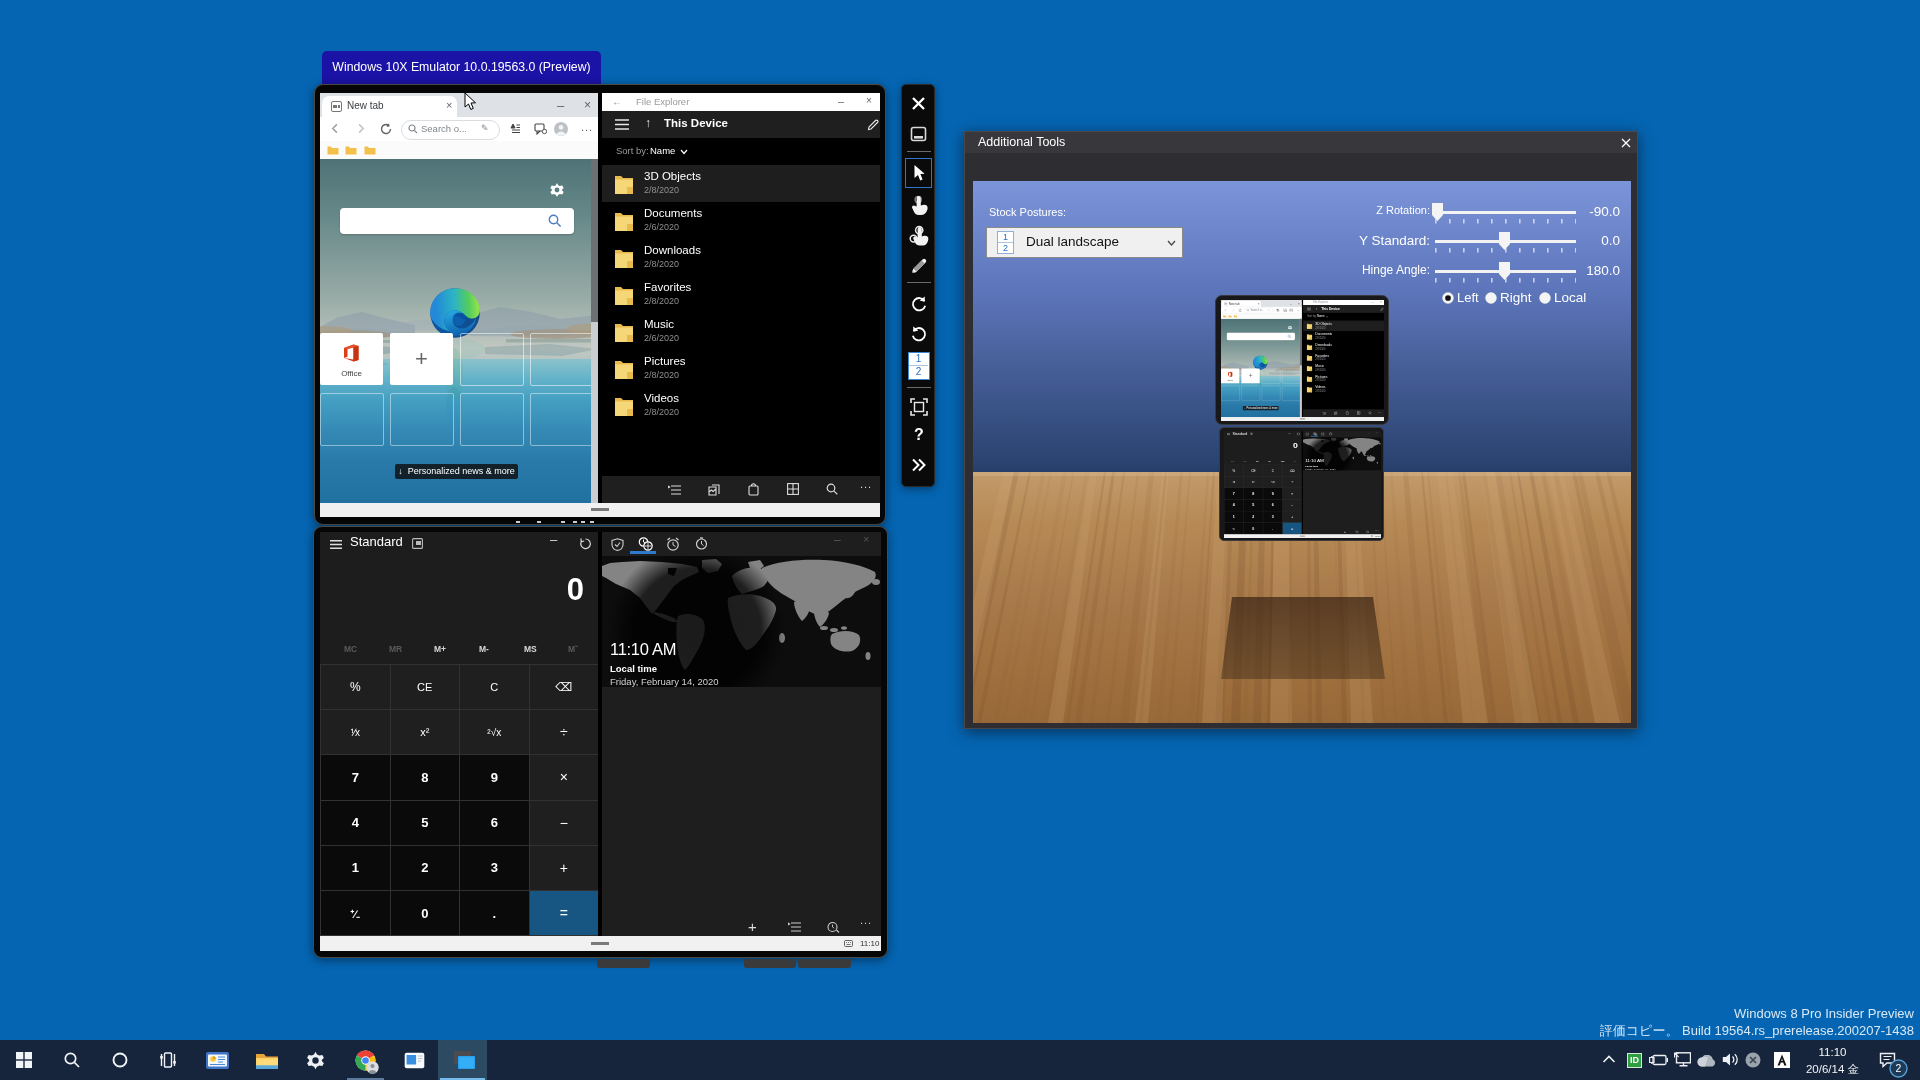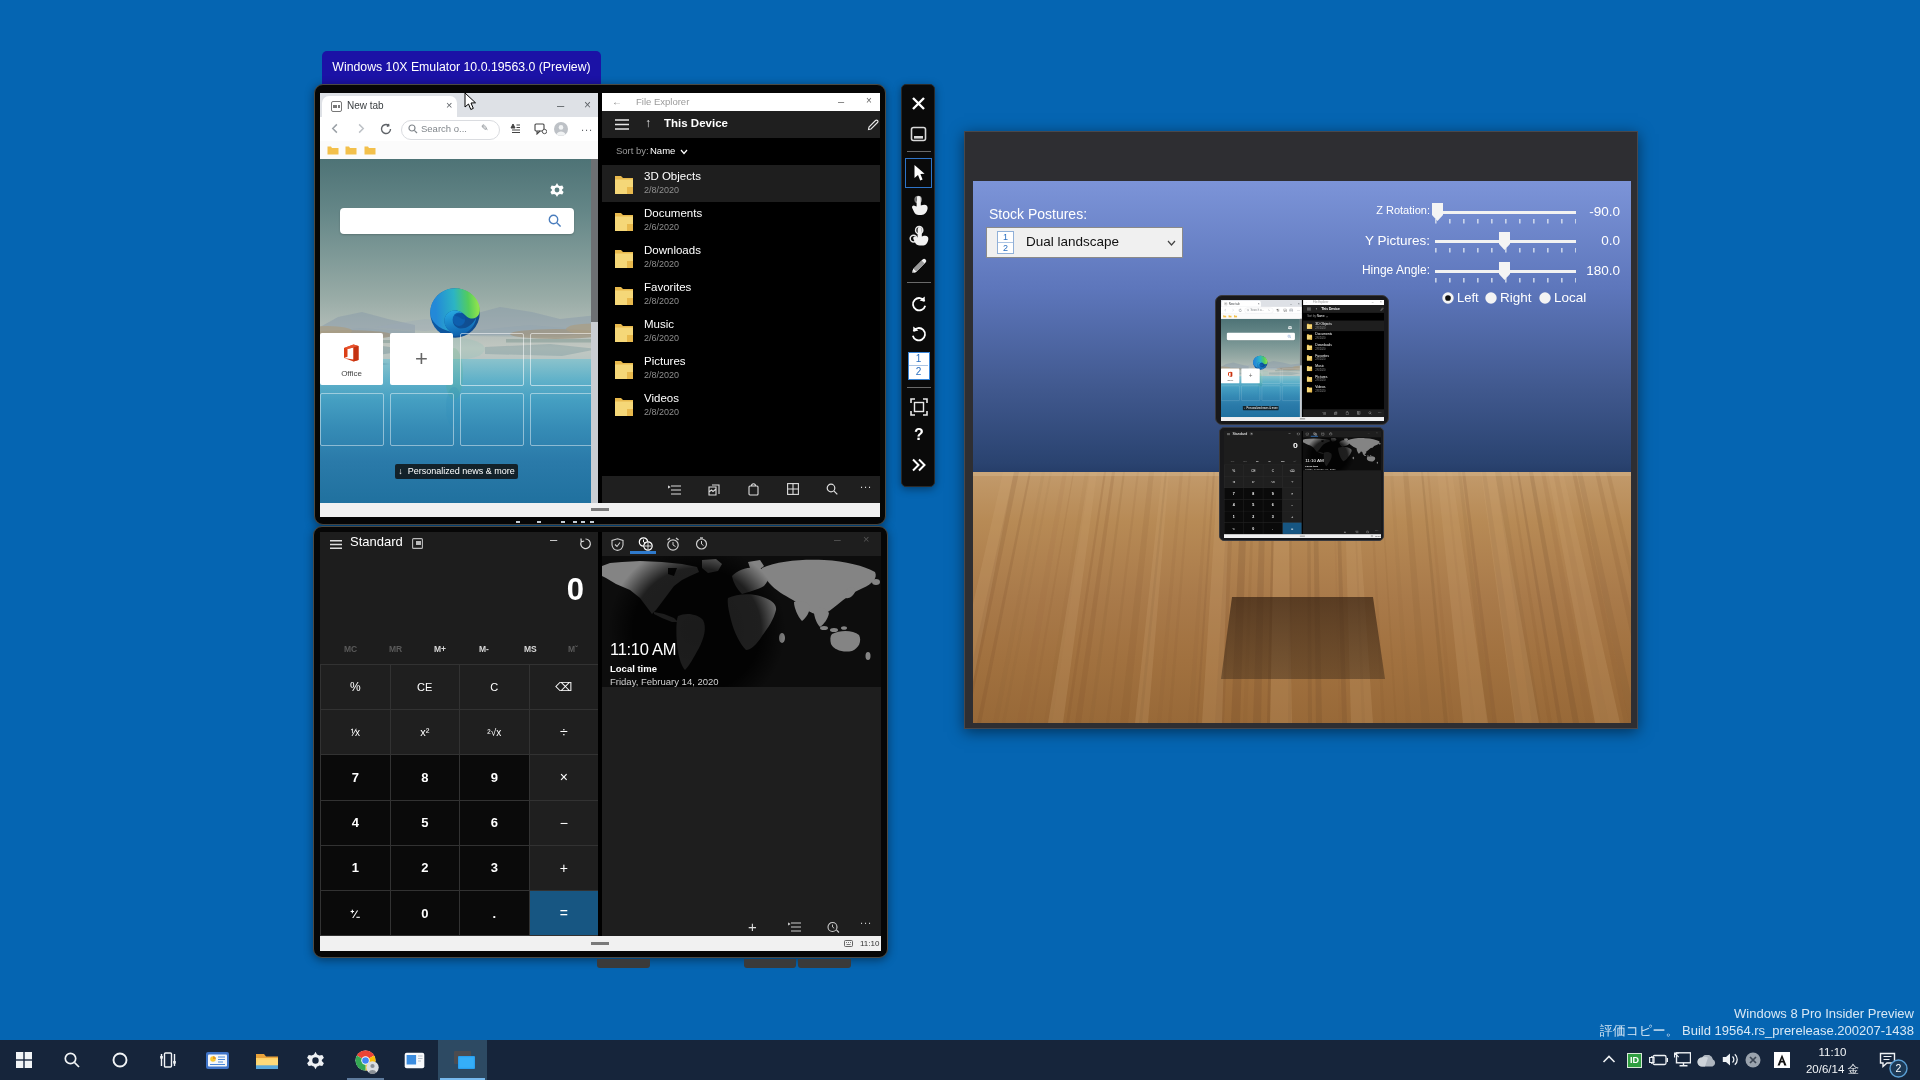--- a/index.html
+++ b/index.html
@@ -461,20 +461,26 @@
       <path d="M1,5 V1 H5 M13,1 H17 V5 M17,13 V17 H13 M5,17 H1 V13" fill="none" stroke="#e8e8e8" stroke-width="1.6"></path>
       <rect x="4.5" y="4.5" width="9" height="9" fill="none" stroke="#e8e8e8" stroke-width="1.4"></rect>
     </svg>
  <div class="abs" style="left:0;top:341px;width:34px;text-align:center;font-size:16px;font-weight:bold;color:#fff;">?</div>
  <svg class="abs" style="left:9px;top:373px" width="16" height="14" viewBox="0 0 16 14">
       <path d="M2,1.5 L7.5,7 L2,12.5 M8,1.5 L13.5,7 L8,12.5" fill="none" stroke="#fff" stroke-width="2"></path>
     </svg>
 </div>
 
 <div class="abs" style="left:964px;top:131px;width:674px;height:598px;background:#2e2e32;border:1px solid #48484c;box-sizing:border-box;box-shadow:0 3px 14px rgba(0,0,0,0.5);">
+ <div class="abs" style="left:0;top:0;width:672px;height:21px;background:#38383c;">
+   <div class="abs" style="left:13px;top:3px;font-size:12.5px;color:#fff;">Additional Tools</div>
+   <svg class="abs" style="left:656px;top:6px" width="10" height="10" viewBox="0 0 10 10">
+        <path d="M1,1 L9,9 M9,1 L1,9" stroke="#fff" stroke-width="1.3"></path>
+      </svg>
+ </div>
  <div class="abs" style="left:8px;top:49px;width:658px;height:542px;overflow:hidden;background:linear-gradient(180deg,#7c94d8 0%,#5d76bb 20%,#41598f 38%,#2a4370 52%,#253d68 54%);">
    <div class="abs" style="left:0;top:291px;width:658px;height:251px;background:linear-gradient(180deg,#c29a6b 0%,#b78a55 20%,#a97a4a 50%,#a1713f 75%,#986938 100%);"></div>
    <svg class="abs" style="left:0;top:0" width="658" height="542" viewBox="0 0 658 542">
      <path d="M41,291 L-14,542 L-6,542 L46,291 Z" fill="#6b4226" opacity="0.14"></path>
         <path d="M56,291 L4,542 L8,542 L58,291 Z" fill="#6b4226" opacity="0.14"></path>
         <path d="M69,291 L20,542 L25,542 L72,291 Z" fill="#7a4e2c" opacity="0.06"></path>
         <path d="M77,291 L29,542 L32,542 L79,291 Z" fill="#7a4e2c" opacity="0.06"></path>
         <path d="M90,291 L44,542 L52,542 L94,291 Z" fill="#8a5c34" opacity="0.07"></path>
         <path d="M100,291 L56,542 L59,542 L101,291 Z" fill="#8a5c34" opacity="0.15"></path>
         <path d="M112,291 L71,542 L79,542 L117,291 Z" fill="#7a4e2c" opacity="0.05"></path>
@@ -923,21 +929,21 @@
    <svg class="abs" style="left:524px;top:3px" width="9" height="9" viewBox="0 0 9 9">
                   <rect x="0.5" y="1.5" width="8" height="6" rx="1" fill="none" stroke="#555" stroke-width="0.9"></rect>
                   <path d="M2,3.5 H3 M4,3.5 H5 M6,3.5 H7 M2.5,5.5 H6.5" stroke="#555" stroke-width="0.8"></path>
                 </svg>
    <div class="abs" style="left:540px;top:3px;font-size:8px;color:#333;">11:10</div>
  </div>
 </div>
           </div>
      </div>
    </div>
-   <div class="abs" style="left:16px;top:25px;font-size:14px;color:#fff;">Stock Postures:</div>
+   <div class="abs" style="left:16px;top:25px;font-size:11px;color:#fff;">Stock Postures:</div>
    <div class="abs" style="left:13px;top:46px;width:197px;height:31px;background:#f0f0f0;border:1px solid #8a8a8a;box-sizing:border-box;">
      <div class="abs" style="left:10px;top:3px;width:17px;height:23px;background:#fff;border:1px solid #90b0d8;box-sizing:border-box;">
         <div class="abs" style="left:0;top:0;width:15px;height:10px;text-align:center;font-size:9px;color:#2a6fc0;border-bottom:1px solid #aac4e4;">1</div>
         <div class="abs" style="left:0;top:11px;width:15px;height:10px;text-align:center;font-size:9px;color:#2a6fc0;">2</div>
      </div>
      <div class="abs" style="left:39px;top:6px;font-size:13.5px;color:#111;">Dual landscape</div>
      <svg class="abs" style="left:180px;top:12px" width="9" height="6" viewBox="0 0 9 6">
           <path d="M1,1 L4.5,5 L8,1" fill="none" stroke="#444" stroke-width="1.2"></path>
         </svg>
    </div>
@@ -953,21 +959,21 @@
         <rect x="70.2" y="0" width="1.3" height="4.5" fill="#dfe6f2"></rect>
         <rect x="84.2" y="0" width="1.3" height="4.5" fill="#dfe6f2"></rect>
         <rect x="98.2" y="0" width="1.3" height="4.5" fill="#dfe6f2"></rect>
         <rect x="112.2" y="0" width="1.3" height="4.5" fill="#dfe6f2"></rect>
         <rect x="126.2" y="0" width="1.3" height="4.5" fill="#dfe6f2"></rect>
         <rect x="140.2" y="0" width="1.3" height="4.5" fill="#dfe6f2"></rect>
       </svg>
  <div class="abs" style="left:459px;top:22px;width:11px;height:18px;background:#f4f4f4;clip-path:polygon(0 0,100% 0,100% 66%,50% 100%,0 66%);"></div>
  <div class="abs" style="left:552px;top:23px;width:95px;text-align:right;font-size:13.5px;color:#fff;">-90.0</div>
 
- <div class="abs" style="left:0px;top:52px;width:457px;text-align:right;font-size:13.5px;color:#fff;">Y Pictures:</div>
+ <div class="abs" style="left:0px;top:52px;width:457px;text-align:right;font-size:13.5px;color:#fff;">Y Standard:</div>
  <div class="abs" style="left:462px;top:59px;width:141px;height:2.5px;background:#f2f2f2;"></div>
  <svg class="abs" style="left:462px;top:67px" width="141" height="5" viewBox="0 0 141 5">
         <rect x="0.2" y="0" width="1.3" height="4.5" fill="#dfe6f2"></rect>
         <rect x="14.2" y="0" width="1.3" height="4.5" fill="#dfe6f2"></rect>
         <rect x="28.2" y="0" width="1.3" height="4.5" fill="#dfe6f2"></rect>
         <rect x="42.2" y="0" width="1.3" height="4.5" fill="#dfe6f2"></rect>
         <rect x="56.2" y="0" width="1.3" height="4.5" fill="#dfe6f2"></rect>
         <rect x="70.2" y="0" width="1.3" height="4.5" fill="#dfe6f2"></rect>
         <rect x="84.2" y="0" width="1.3" height="4.5" fill="#dfe6f2"></rect>
         <rect x="98.2" y="0" width="1.3" height="4.5" fill="#dfe6f2"></rect>

